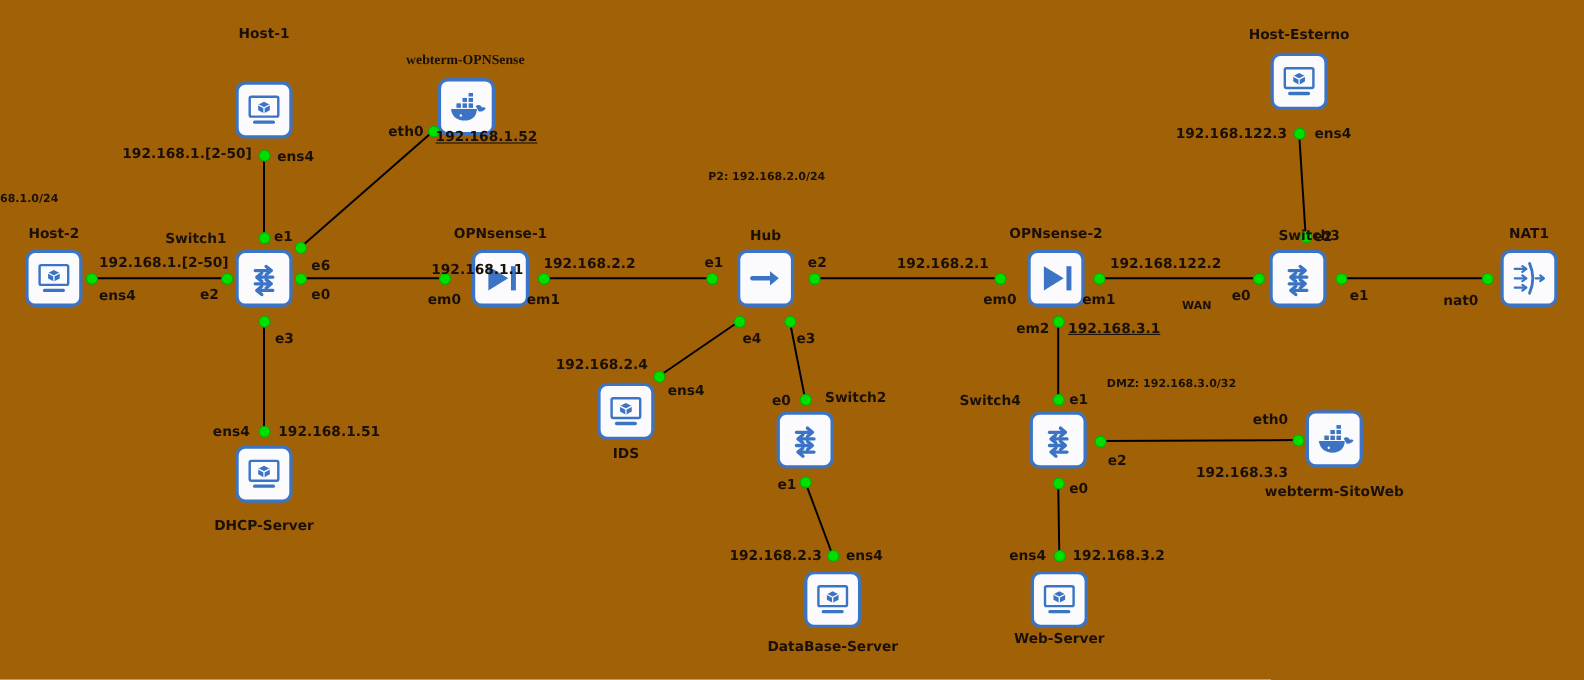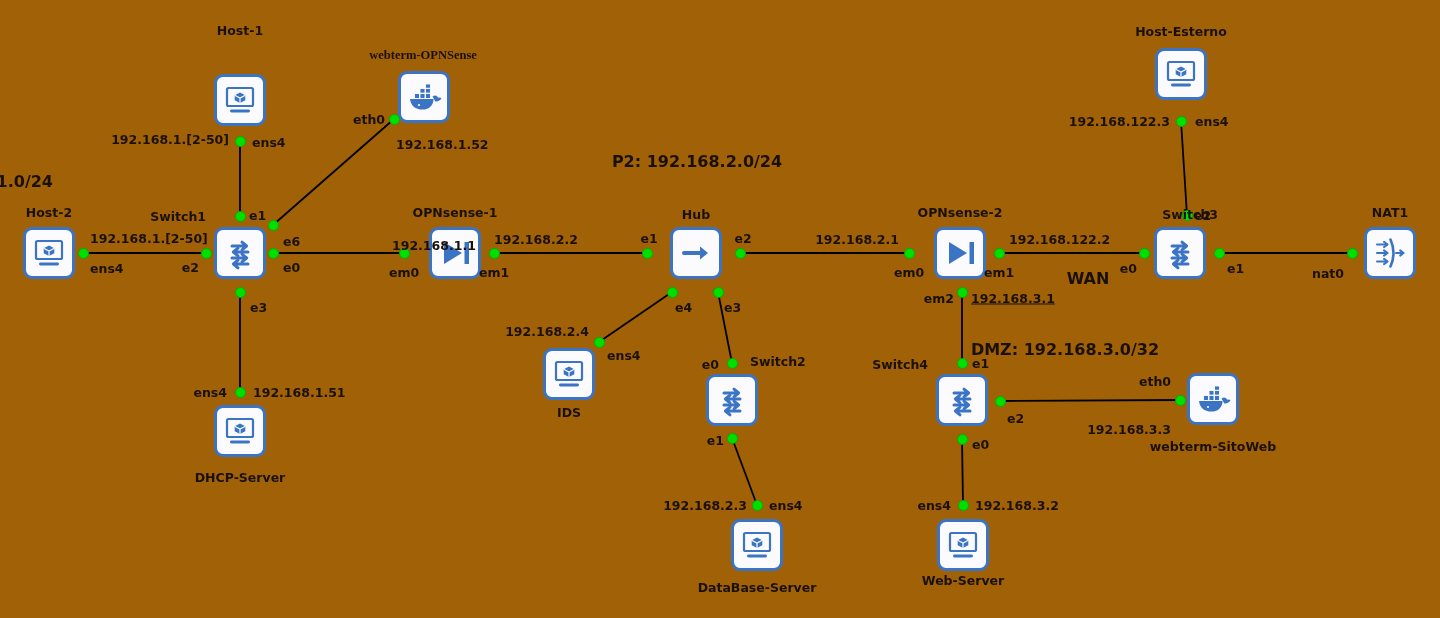--- a/index.html
+++ b/index.html
@@ -8,21 +8,21 @@
   #canvas{position:relative;width:1440px;height:618px;background:#a16207;overflow:hidden;}
   #links{position:absolute;left:0;top:0;width:1440px;height:618px;}
   .node{position:absolute;width:52px;height:52px;border:3px solid #3b74c4;border-radius:9px;
         background:#fbfbfd;box-sizing:border-box;display:flex;align-items:center;justify-content:center;}
   .node svg{display:block;}
   .port{position:absolute;width:11px;height:11px;border-radius:50%;background:#00e000;
         border:1px solid #00b000;box-sizing:border-box;}
   .lbl{position:absolute;white-space:nowrap;color:#1a1008;font-weight:bold;font-size:12.5px;
        font-family:"DejaVu Sans","Liberation Sans",sans-serif;line-height:13px;}
   .lbl.name{font-size:12.5px;}
-  .lbl.net{font-size:16px;}
+  .lbl.net{font-size:10px;}
   .lbl.port-lbl{font-size:12.5px;}
   .c{transform:translate(-50%,-50%);}
   .l{transform:translate(-100%,-50%);}
   .r{transform:translate(0,-50%);}
 </style>
 </head>
 <body>
 
 <div id="canvas">
   <svg id="links" viewBox="0 0 1440 618" xmlns="http://www.w3.org/2000/svg">
@@ -310,21 +310,21 @@
       <div class="lbl port-lbl r" style="left: 972px; top: 444px;">e0</div>
       <div class="lbl port-lbl l" style="left: 951px; top: 505px;">ens4</div>
       <div class="lbl port-lbl l" style="left: 1171px; top: 381px;">eth0</div>
       <div class="lbl port-lbl l" style="left: 1137px; top: 268px;">e0</div>
       <div class="lbl port-lbl r" style="left: 1227px; top: 268px;">e1</div>
       <div class="lbl port-lbl r" style="left: 1194px; top: 215px;">e2</div>
       <div class="lbl port-lbl r" style="left: 1195px; top: 121px;">ens4</div>
       <div class="lbl port-lbl l" style="left: 1344px; top: 273px;">nat0</div>
       <div class="lbl addr l" style="left: 229px; top: 139px;">192.168.1.[2-50]</div>
       <div class="lbl addr r" style="left: 90px; top: 238px;">192.168.1.[2-50]</div>
-      <div class="lbl addr r" style="left: 396px; top: 144px;">192.168.1.52</div>
+      <div class="lbl addr r" style="left: 396px; top: 124px; text-decoration: underline;">192.168.1.52</div>
       <div class="lbl addr r" style="left: 253px; top: 392px;">192.168.1.51</div>
       <div class="lbl addr r" style="left: 392px; top: 245px;">192.168.1.1</div>
       <div class="lbl addr r" style="left: 494px; top: 239px;">192.168.2.2</div>
       <div class="lbl addr l" style="left: 589px; top: 331px;">192.168.2.4</div>
       <div class="lbl addr l" style="left: 747px; top: 505px;">192.168.2.3</div>
       <div class="lbl addr l" style="left: 899px; top: 239px;">192.168.2.1</div>
       <div class="lbl addr r" style="left: 971px; top: 298px; text-decoration: underline;">192.168.3.1</div>
       <div class="lbl addr r" style="left: 975px; top: 505px;">192.168.3.2</div>
       <div class="lbl addr l" style="left: 1171px; top: 429px;">192.168.3.3</div>
       <div class="lbl addr r" style="left: 1009px; top: 239px;">192.168.122.2</div>

